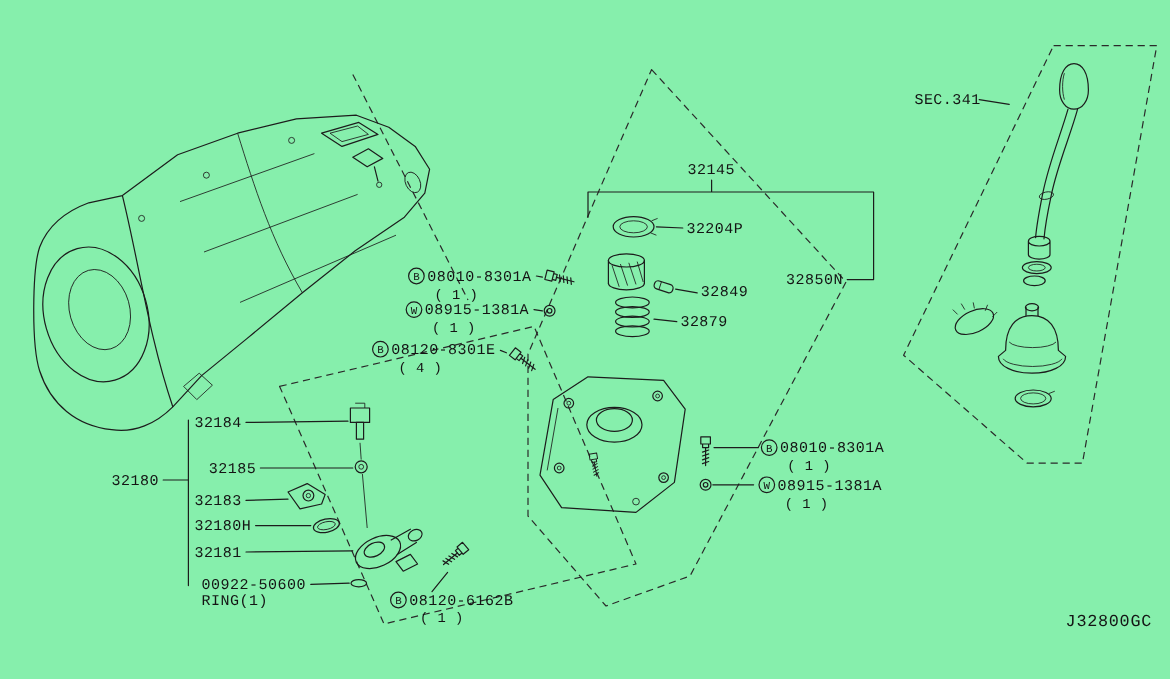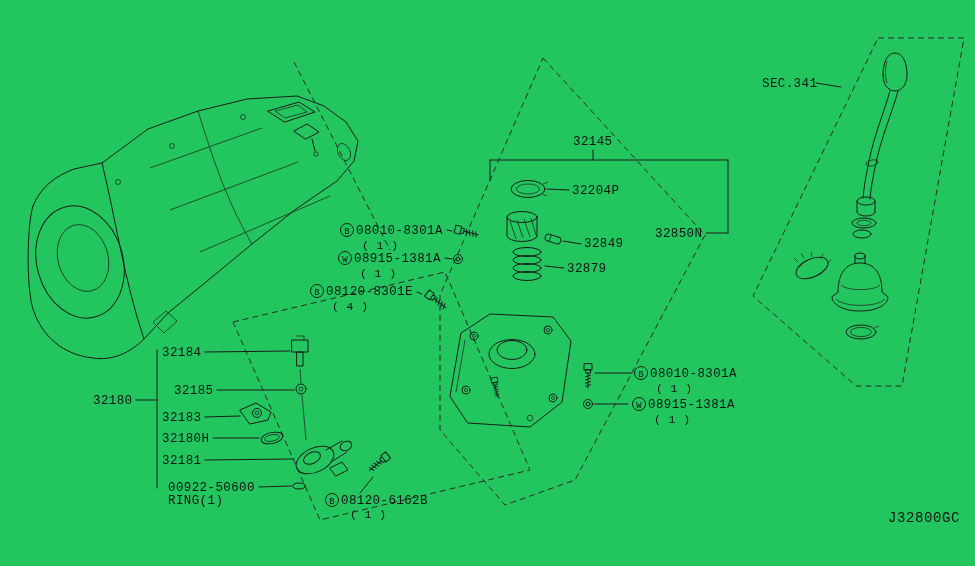--- a/index.html
+++ b/index.html
@@ -1,16 +1,16 @@
 <!DOCTYPE html>
 <html><head>
 <meta charset="utf-8">
 <style>
   html,body{margin:0;padding:0;background:#ffffff;}
-  .canvas{position:relative;width:975px;height:566px;background:#22c55e;overflow:hidden;
+  .canvas{position:relative;width:975px;height:566px;background:#86efac;overflow:hidden;
           font-family:"Liberation Mono","DejaVu Sans Mono",monospace;}
   svg{position:absolute;left:0;top:0;}
   .ln{stroke:#1c1c1c;stroke-width:1;fill:none;stroke-linecap:round;stroke-linejoin:round;}
   .thin{stroke:#1c1c1c;stroke-width:.7;fill:none;}
   .dash{stroke:#2a2a2a;stroke-width:1;fill:none;stroke-dasharray:6 4;stroke-linejoin:round;}
   text{fill:#141414;font-size:12.5px;font-family:"Liberation Mono","DejaVu Sans Mono",monospace;letter-spacing:.4px;}
   .qty{font-size:11.5px;}
   .badge{stroke:#1c1c1c;fill:none;stroke-width:1;}
   .badge-letter{font-size:9px;text-anchor:middle;letter-spacing:0;}
   .code{font-size:14px;letter-spacing:.6px;}

